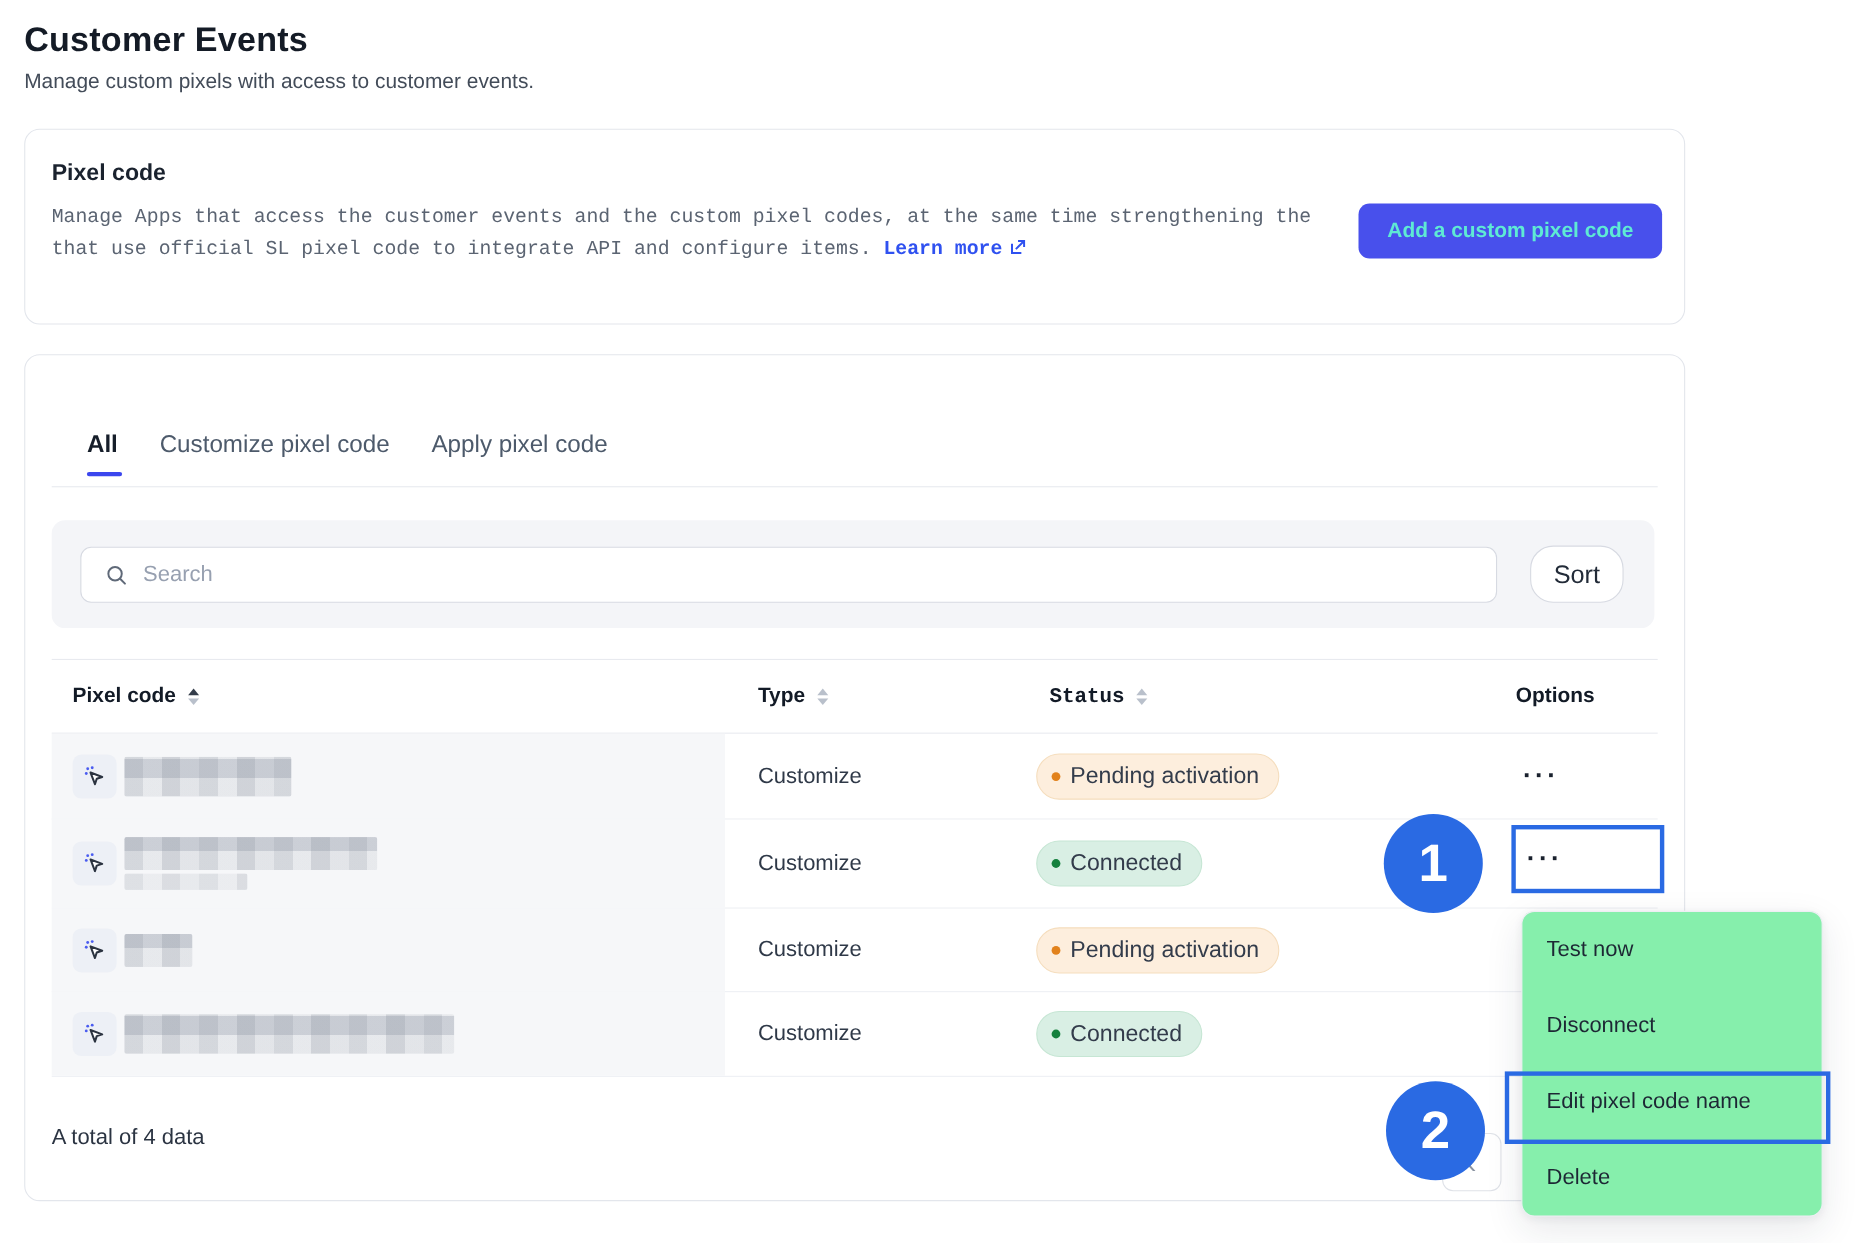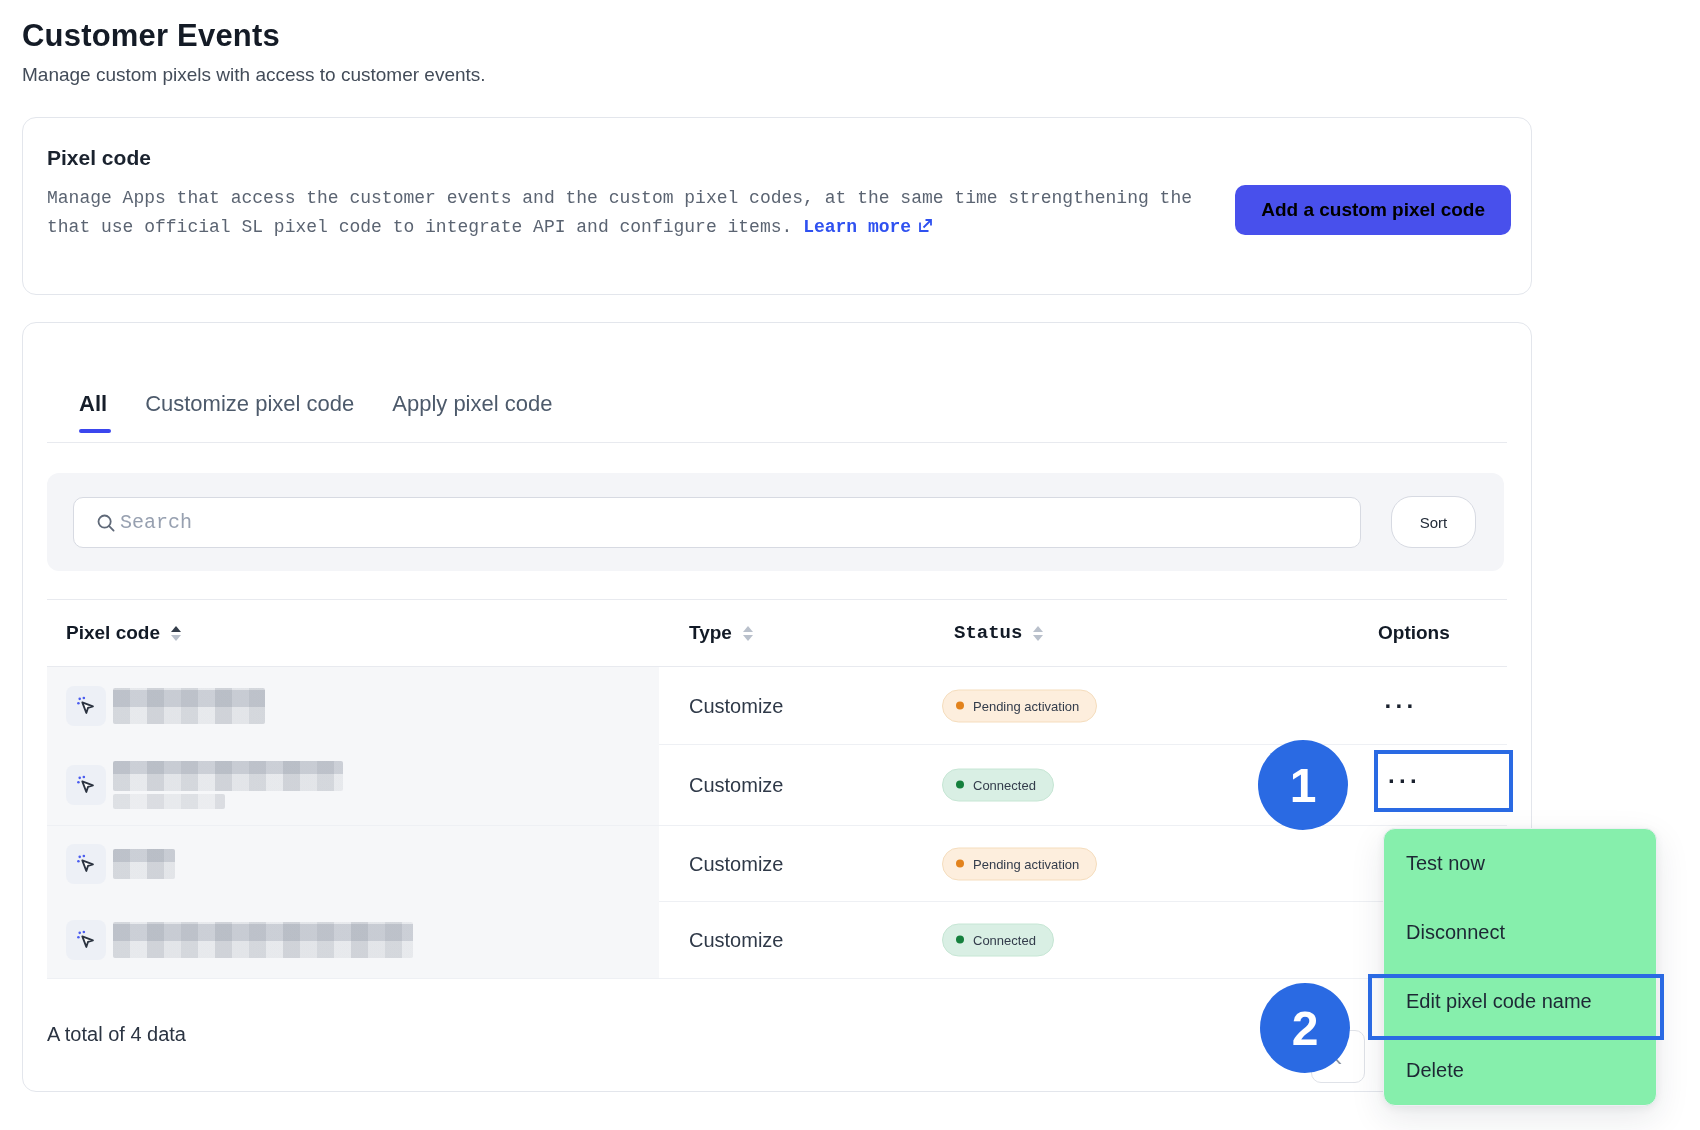--- a/index.html
+++ b/index.html
@@ -14,38 +14,38 @@
   .card{position:absolute;left:22px;width:1510px;background:#fff;border:1px solid #e3e6ec;border-radius:14px;box-sizing:border-box;}
   .card1{top:117px;height:178px;}
   .card2{top:322px;height:770px;}
 
   .c1-title{position:absolute;left:24px;top:28px;font-size:21px;font-weight:700;color:#1a222e;}
   .c1-desc{position:absolute;left:24px;top:66px;font-size:18px;line-height:29px;color:#5b listed;font-family:Liberation Mono, monospace;} 
   .c1-desc{color:#5b6472;}
   .c1-desc .line{display:block;white-space:nowrap;}
   .learn-more{color:#2f51f0;font-weight:600;cursor:pointer;}
   .ext-icon{display:inline-block;vertical-align:-2px;margin-left:6px;}
-  .add-btn{position:absolute;right:20px;top:67px;height:50px;padding:0 26px;background:#4850ec;color:#000000;
+  .add-btn{position:absolute;right:20px;top:67px;height:50px;padding:0 26px;background:#4850ec;color:#5eead4;
     border:none;border-radius:10px;font-size:19px;font-weight:600;font-family:"Liberation Sans",sans-serif;cursor:pointer;margin-left:21px;}
 
   
   .tabs{position:absolute;left:24px;top:68px;display:flex;gap:38px;align-items:flex-end;}
   .tab{font-size:22px;color:#4d5a6b;font-weight:500;padding-bottom:16px;position:relative;cursor:pointer;}
   .tab.active{color:#161e2a;font-weight:700;margin-left:32px;}
   .tab.active::after{content:"";position:absolute;left:0;bottom:0;width:32px;height:4px;background:#3b46ee;border-radius:2px;}
   .tabs-divider{position:absolute;left:24px;right:24px;top:119px;height:1px;background:#e8eaef;}
 
   
   .search-panel{position:absolute;left:24px;top:150px;width:1457px;height:98px;background:#f4f5f8;border-radius:12px;}
   .search-box{position:absolute;left:26px;top:24px;width:1288px;height:51px;background:#fff;border:1px solid #d7dae2;border-radius:10px;box-sizing:border-box;display:flex;align-items:center;}
   .search-box svg{margin-left:22px;flex:0 0 auto;}
-  .search-box input{border:none;outline:none;background:transparent;font-size:20px;color:#333d4b;margin-left:2px;width:1180px;font-family:Liberation Mono, monospace;}
+  .search-box input{border:none;outline:none;background:transparent;font-size:20px;color:#333d4b;margin-left:12px;width:1180px;font-family:Liberation Sans, sans-serif;}
   .search-box input::placeholder{color:#97a0b0;}
   .sort-btn{position:absolute;right:28px;top:23px;width:85px;height:52px;background:#fff;border:1px solid #d7dae2;border-radius:21px;
-    font-size:15px;font-weight:500;color:#222b38;font-family:"Liberation Sans",sans-serif;cursor:pointer;}
+    font-size:23px;font-weight:500;color:#222b38;font-family:"Liberation Sans",sans-serif;cursor:pointer;}
 
   
   .tbl{position:absolute;left:24px;right:24px;top:276px;}
   .tbl-topline{position:absolute;left:0;right:0;top:0;height:1px;background:#e8eaef;}
   .thead{position:absolute;left:0;right:0;top:1px;height:66px;}
   .th{position:absolute;top:0;height:66px;display:flex;align-items:center;font-size:19px;font-weight:700;color:#121a26;}
   .th-pixel{left:19px;} .th-type{left:642px;text-align:center;} .th-status{left:907px;font-family:Liberation Mono, monospace;} .th-options{left:1331px;}
   .sorticons{display:inline-flex;flex-direction:column;gap:3px;margin-left:11px;}
   .tri-up{width:0;height:0;border-left:5px solid transparent;border-right:5px solid transparent;border-bottom:6px solid #b9c0cb;}
   .tri-dn{width:0;height:0;border-left:5px solid transparent;border-right:5px solid transparent;border-top:6px solid #b9c0cb;}
@@ -61,21 +61,21 @@
     background-image:
       repeating-linear-gradient(90deg, rgba(118,126,140,.20) 0 17px, rgba(118,126,140,.04) 17px 34px, rgba(118,126,140,.24) 34px 51px, rgba(118,126,140,.08) 51px 68px),
       repeating-linear-gradient(0deg, rgba(255,255,255,.40) 0 17px, rgba(150,156,170,.22) 17px 34px);}
   .blur-1{width:152px;height:36px;}
   .blur-2{width:230px;height:30px;}
   .blur-2b{width:112px;height:15px;margin-top:3px;opacity:.7;}
   .blur-3{width:62px;height:30px;}
   .blur-4{width:300px;height:36px;}
   .type-cell{position:absolute;left:642px;top:50%;transform:translateY(-50%);font-size:20px;color:#2f3948;}
   .badge{position:absolute;left:895px;top:50%;transform:translateY(-50%);display:flex;align-items:center;gap:9px;
-    padding:8px 17px 8px 13px;border-radius:999px;font-size:13px;color:#333c4b;white-space:nowrap;}
+    padding:8px 17px 8px 13px;border-radius:999px;font-size:21px;color:#333c4b;white-space:nowrap;}
   .badge .dot{width:8px;height:8px;border-radius:50%;}
   .badge.pending{background:#fdeedd;border:1px solid #f5ddbd;}
   .badge.pending .dot{background:#e2821c;}
   .badge.connected{background:#d9efe4;border:1px solid #c6e6d4;}
   .badge.connected .dot{background:#15803d;}
   .dots-btn{position:absolute;left:1322px;top:50%;transform:translateY(-50%);width:64px;text-align:center;
     background:none;border:none;font-size:24px;font-weight:700;letter-spacing:3px;color:#1a212e;cursor:pointer;font-family:"Liberation Sans",sans-serif;}
 
   .tbl-footer{position:absolute;left:24px;top:700px;font-size:20px;color:#2b3442;}
 

